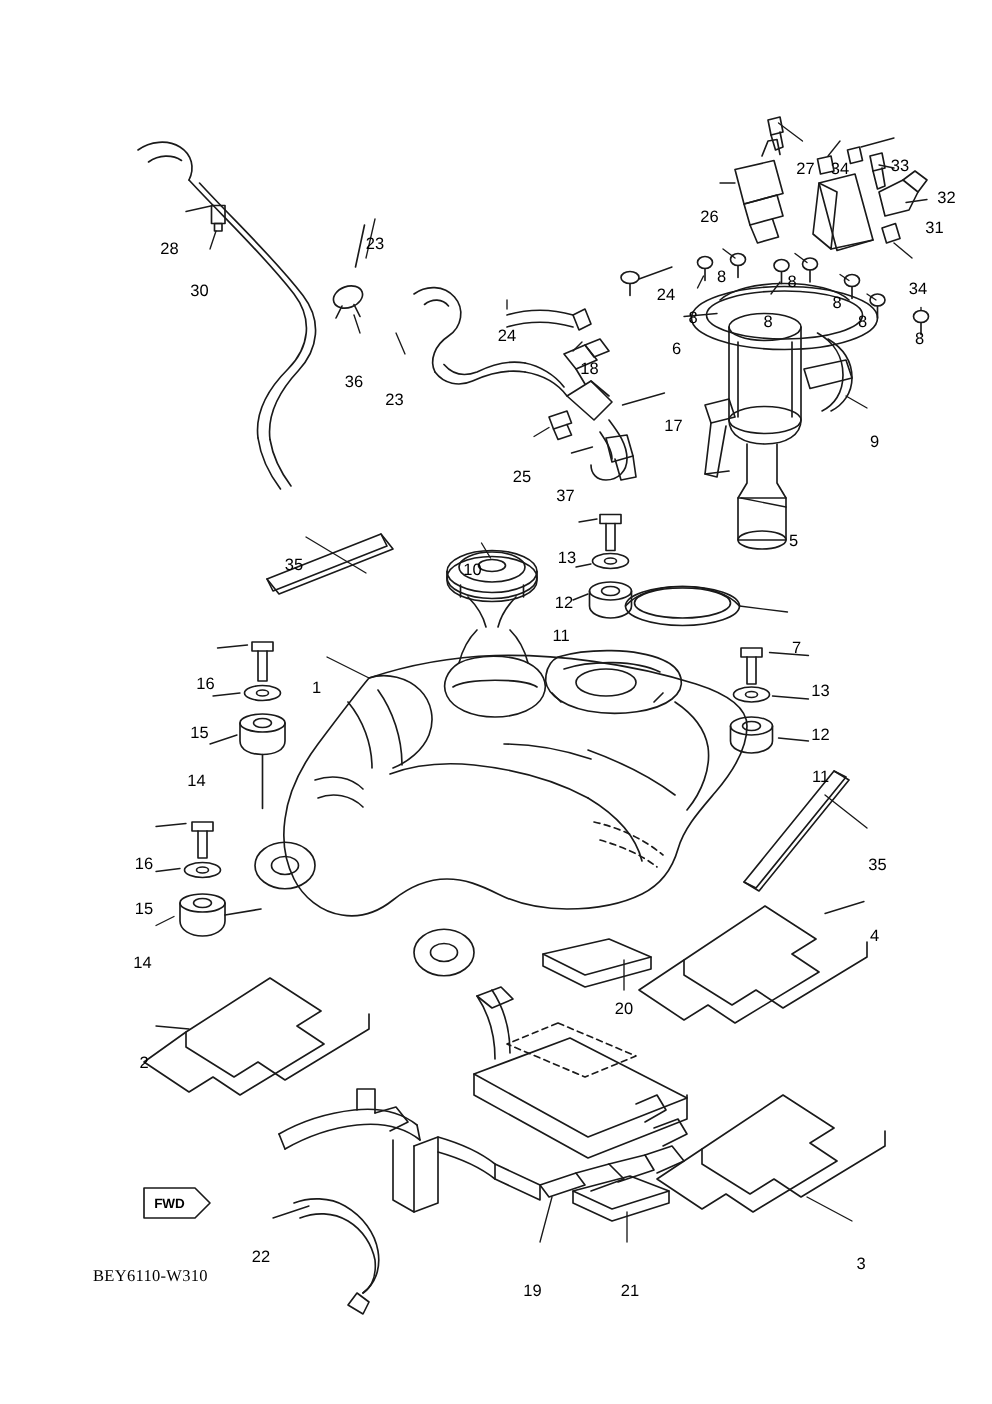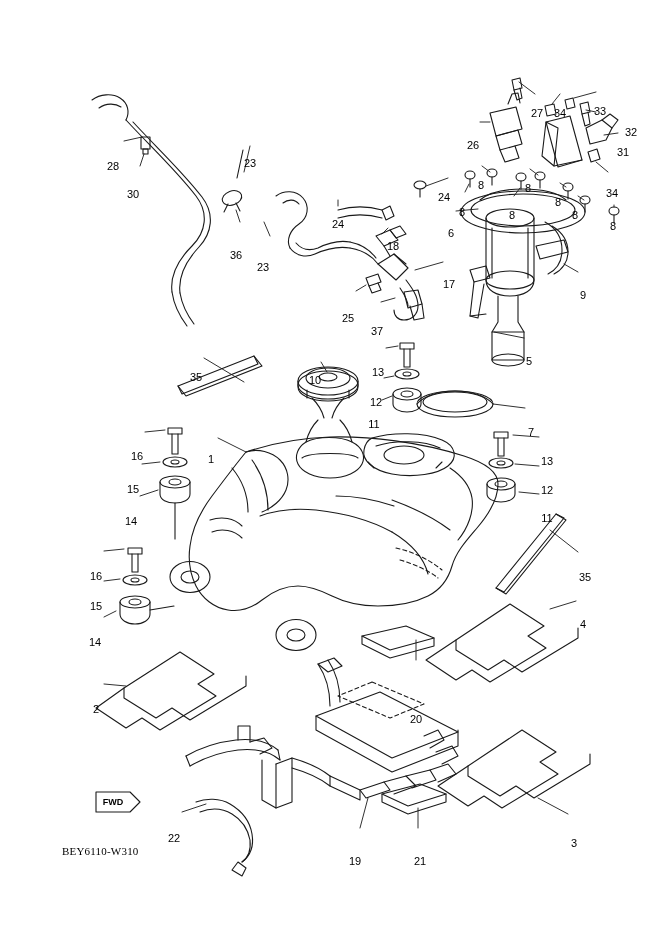--- a/index.html
+++ b/index.html
@@ -435,21 +435,21 @@
       <div class="callout" style="left: 133px; top: 464px;">15</div>
       <div class="callout" style="left: 131px; top: 496px;">14</div>
       <div class="callout" style="left: 96px; top: 551px;">16</div>
       <div class="callout" style="left: 96px; top: 581px;">15</div>
       <div class="callout" style="left: 95px; top: 617px;">14</div>
       <div class="callout" style="left: 547px; top: 436px;">13</div>
       <div class="callout" style="left: 547px; top: 465px;">12</div>
       <div class="callout" style="left: 547px; top: 493px;">11</div>
       <div class="callout" style="left: 585px; top: 552px;">35</div>
       <div class="callout" style="left: 583px; top: 599px;">4</div>
-      <div class="callout" style="left: 416px; top: 694px;">20</div>
+      <div class="callout" style="left: 416px; top: 648px;">20</div>
       <div class="callout" style="left: 96px; top: 684px;">2</div>
       <div class="callout" style="left: 174px; top: 813px;">22</div>
       <div class="callout" style="left: 355px; top: 836px;">19</div>
       <div class="callout" style="left: 420px; top: 836px;">21</div>
       <div class="callout" style="left: 574px; top: 818px;">3</div>
     </div>
 
   <div class="fwd-label">FWD</div>
   <div class="partcode">BEY6110-W310</div>
 

